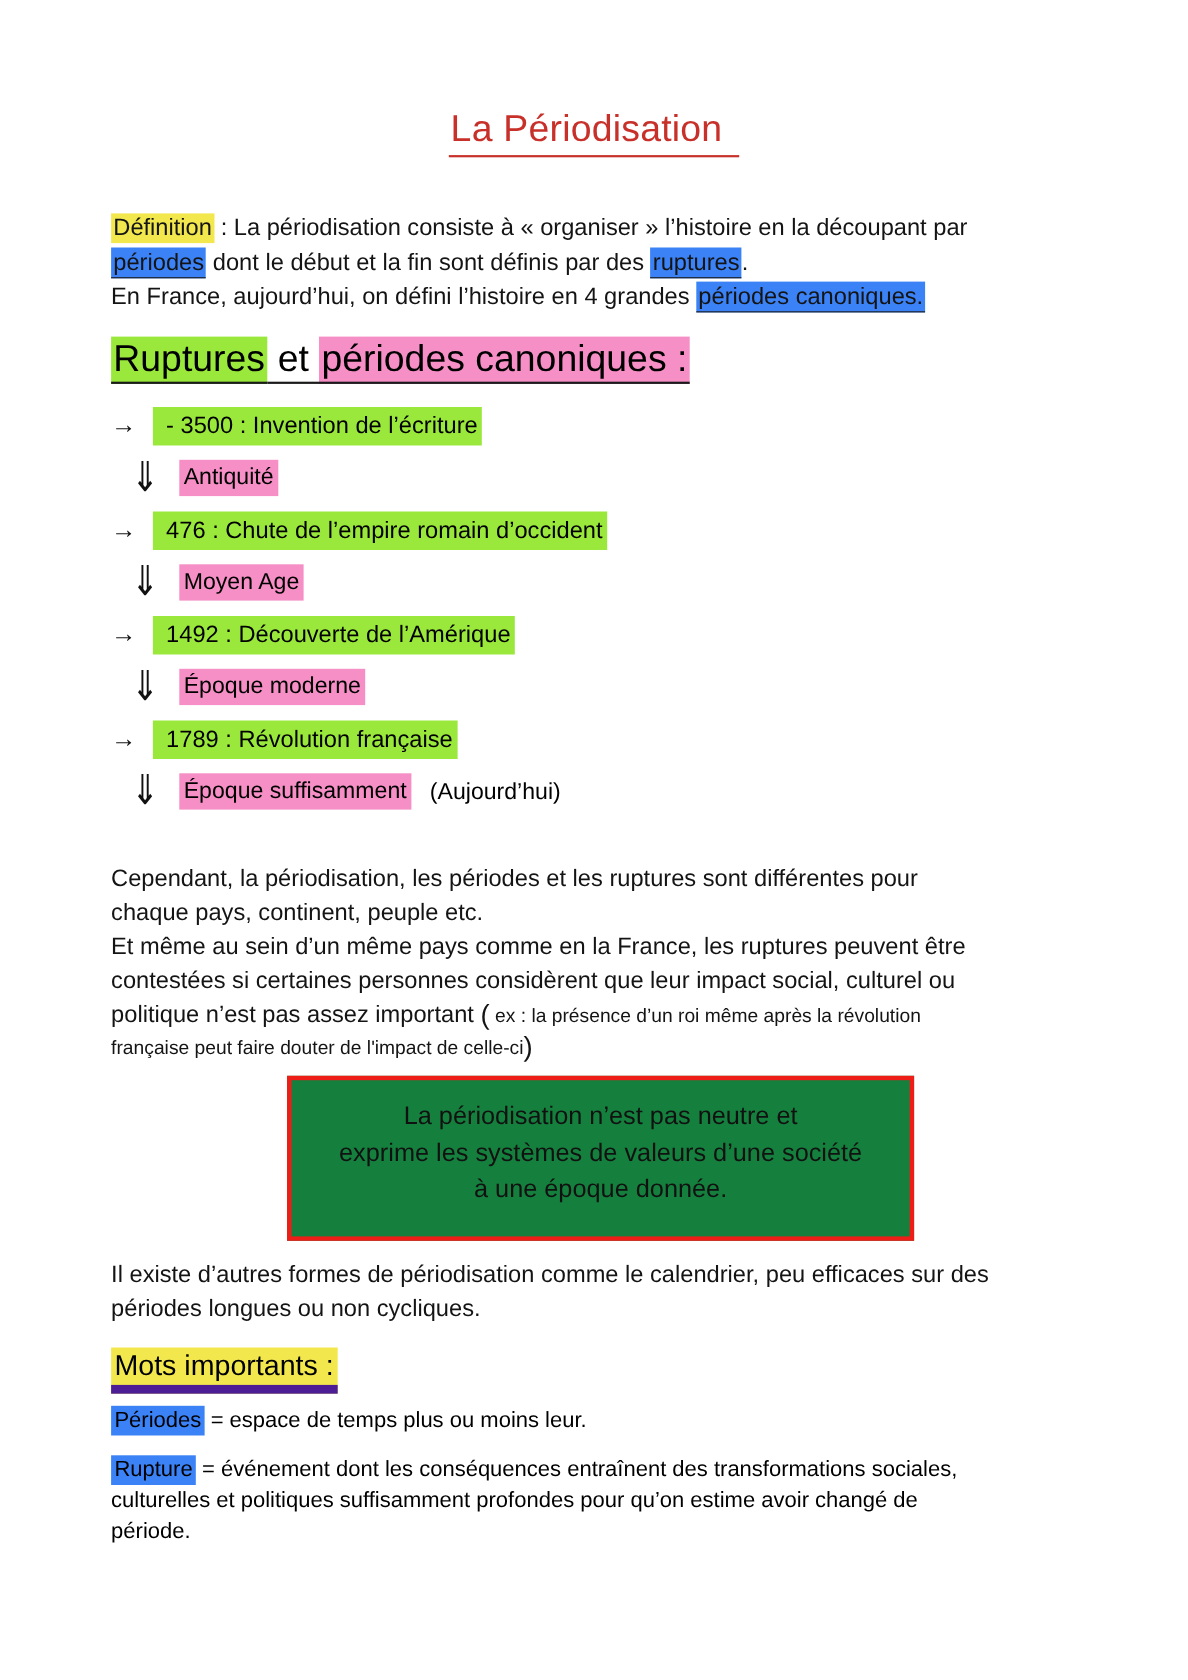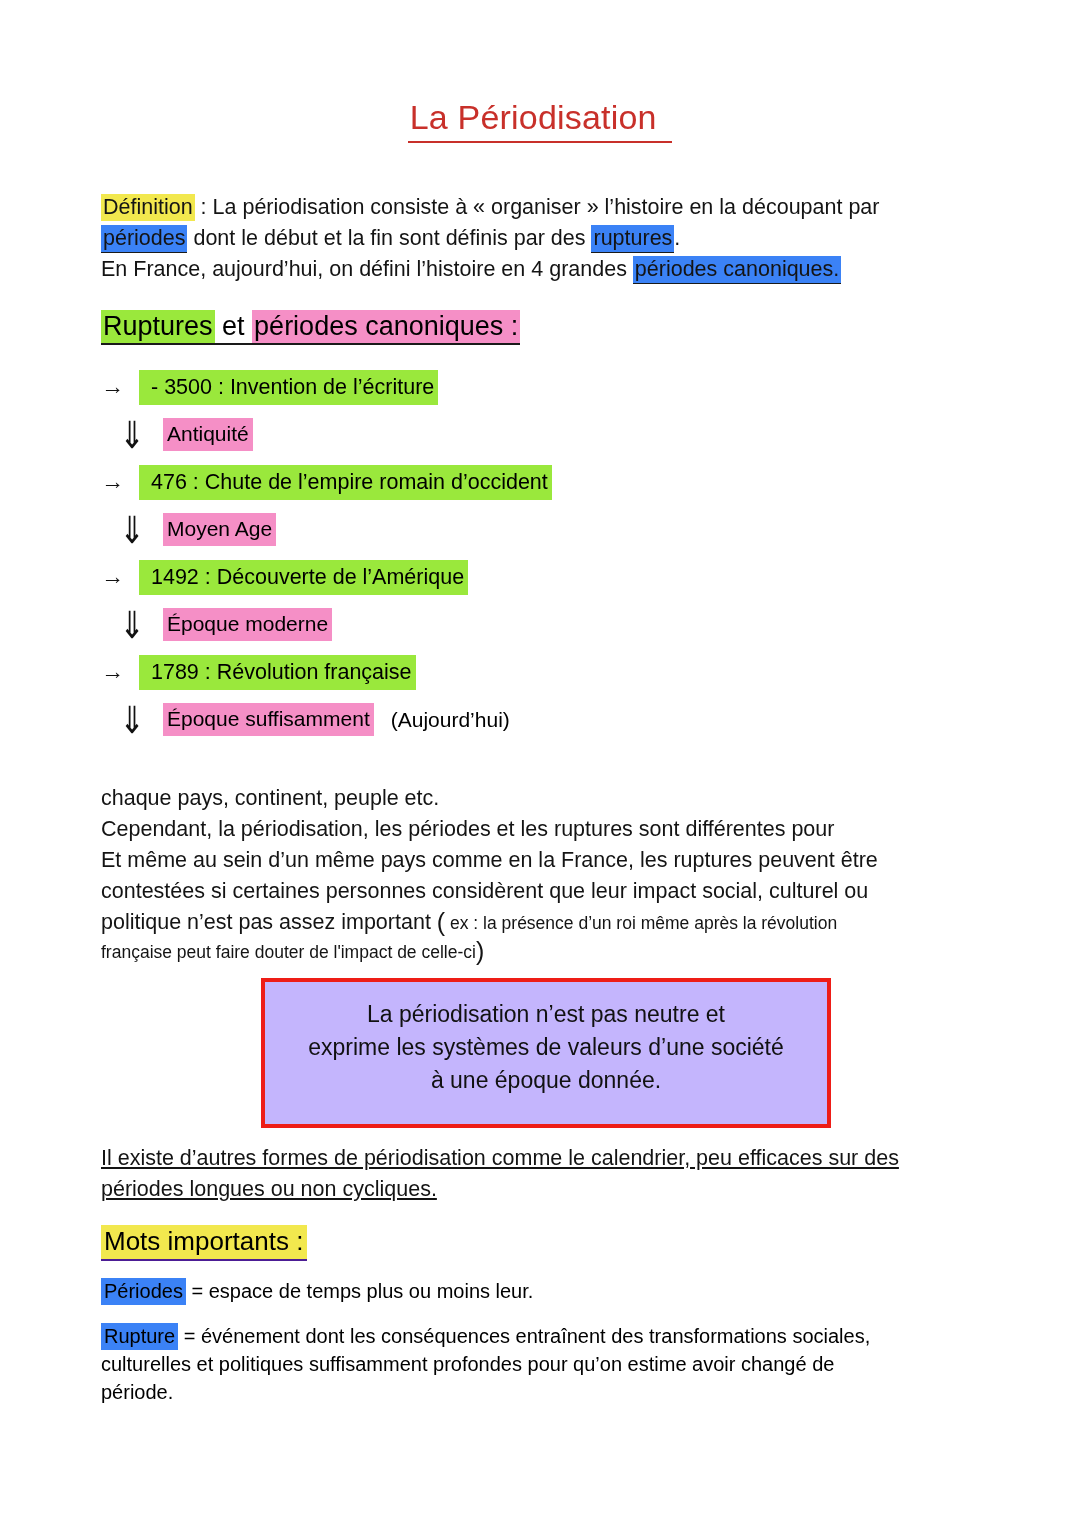--- a/index.html
+++ b/index.html
@@ -64,21 +64,21 @@
   .hl-pink    { background: #f58fc6; }
 
   .u  { border-bottom: 1.6px solid #1a1a1a; }
 
   
   #definition-block { top: 192px; width: 900px; }
   #definition-block .line { white-space: nowrap; }
 
   
   .section-heading {
-    font-size: 27px;
+    font-size: 34px;
     line-height: 36px;
     white-space: nowrap;
   }
   #ruptures-heading { top: 308px; }
   #ruptures-heading .seg { border-bottom: 2px solid #1a1a1a; padding-bottom: 2px; }
 
   
   #timeline { top: 370px; left: 101px; width: 880px; }
 
   .tl-event {
@@ -145,40 +145,40 @@
 
   
   #callout-box {
     position: absolute;
     left: 261px;
     top: 978px;
     width: 570px;
     height: 150px;
     border: 4px solid #ee1d17;
     box-sizing: border-box;
-    background: #c4b5fd;
+    background: #15803d;
   }
   #callout-box .callout-inner {
     padding-top: 16px;
     text-align: center;
     font-size: 23px;
     line-height: 33px;
     color: #111;
   }
 
   
   #para-calendrier { top: 1143px; width: 845px; }
-  #para-calendrier p { margin: 0; text-decoration: underline; }
+  #para-calendrier p { margin: 0; }
 
   
   #mots-heading { top: 1224px; }
   #mots-heading .seg {
     font-size: 26px;
     line-height: 34px;
-    border-bottom: 2px solid #4c1d95;
+    border-bottom: 8px solid #4c1d95;
     padding: 1px 4px 3px 3px;
     white-space: nowrap;
   }
 
   #glossary { top: 1277px; width: 860px; }
   .gloss-item {
     font-size: 20px;
     line-height: 28px;
     margin-bottom: 17px;
   }
@@ -254,22 +254,22 @@
     <div class="sp-a"></div>
     <div class="tl-period">
       <span class="tl-arrow-down">⇓</span>
       <span class="tl-period-label hl-pink">Époque suffisamment</span>
       <span class="tl-period-suffix">(Aujourd’hui)</span>
     </div>
 
   </div>
 
   <div class="block body-text" id="para-differences">
+    <p>Cependant, la périodisation, les périodes et les ruptures sont différentes pour</p>
     <p>chaque pays, continent, peuple etc.</p>
-    <p>Cependant, la périodisation, les périodes et les ruptures sont différentes pour</p>
     <p>Et même au sein d’un même pays comme en la France, les ruptures peuvent être</p>
     <p>contestées si certaines personnes considèrent que leur impact social, culturel ou</p>
     <p><span>politique n’est pas assez important </span><span class="big-paren">(</span><span class="small-note"> ex : la présence d’un roi même après la révolution</span></p>
     <p class="small-note"><span>française peut faire douter de l'impact de celle-ci</span><span class="big-paren">)</span></p>
   </div>
 
   <div id="callout-box">
     <div class="callout-inner">
       <div>La périodisation n’est pas neutre et</div>
       <div>exprime les systèmes de valeurs d’une société</div>

